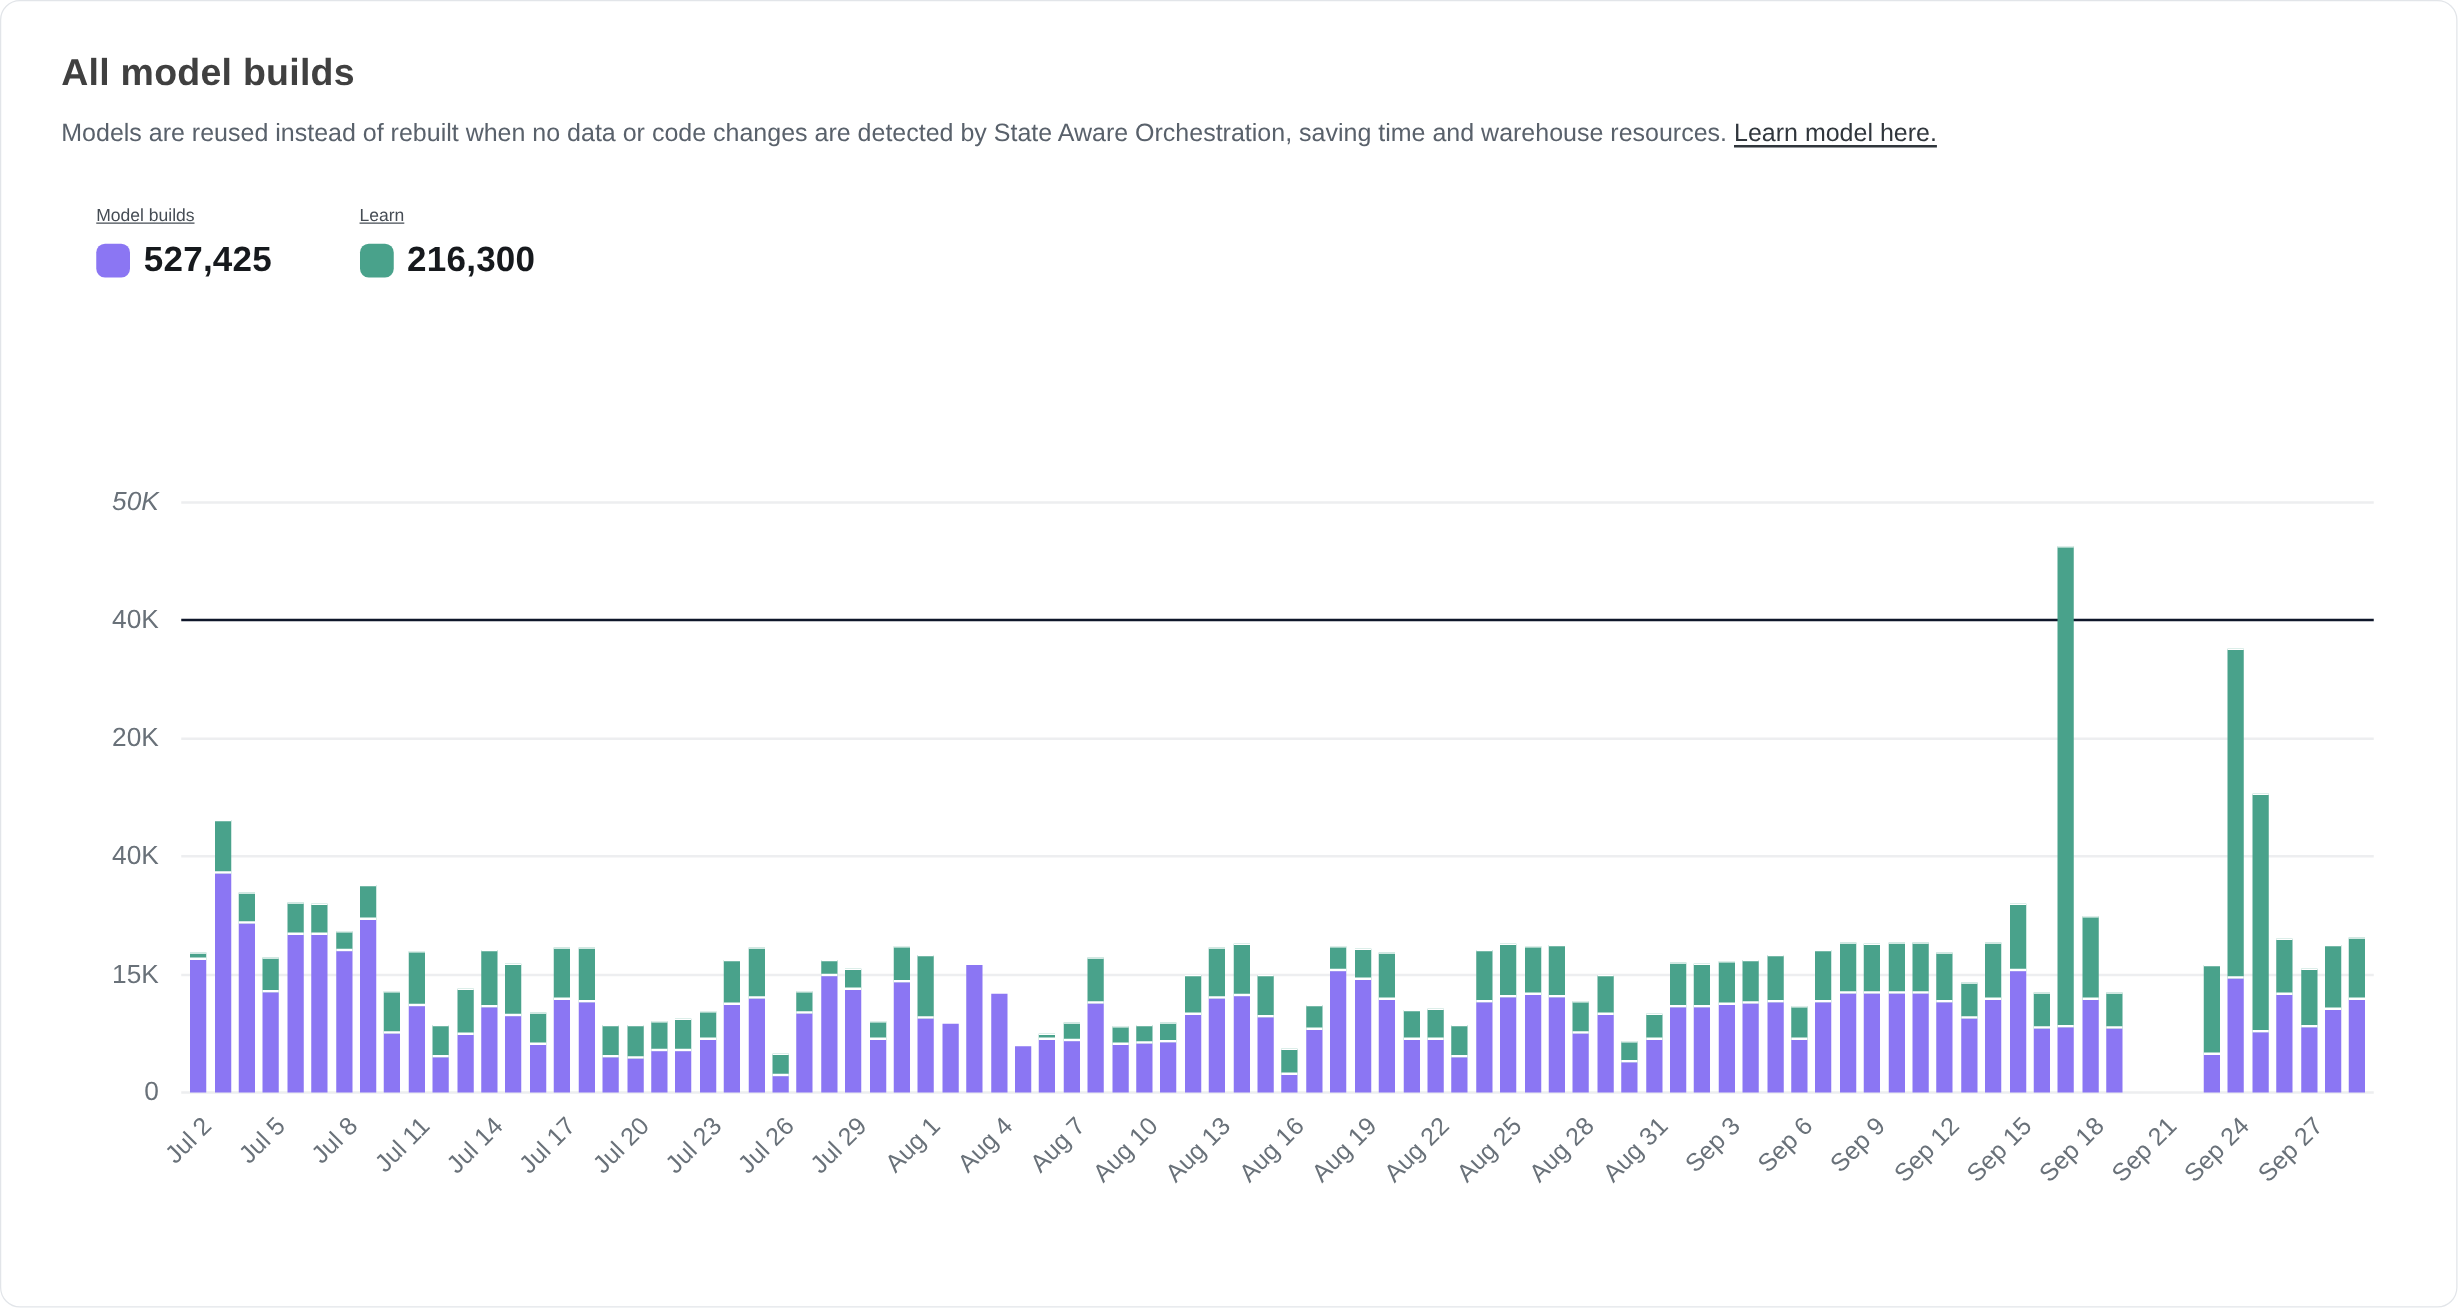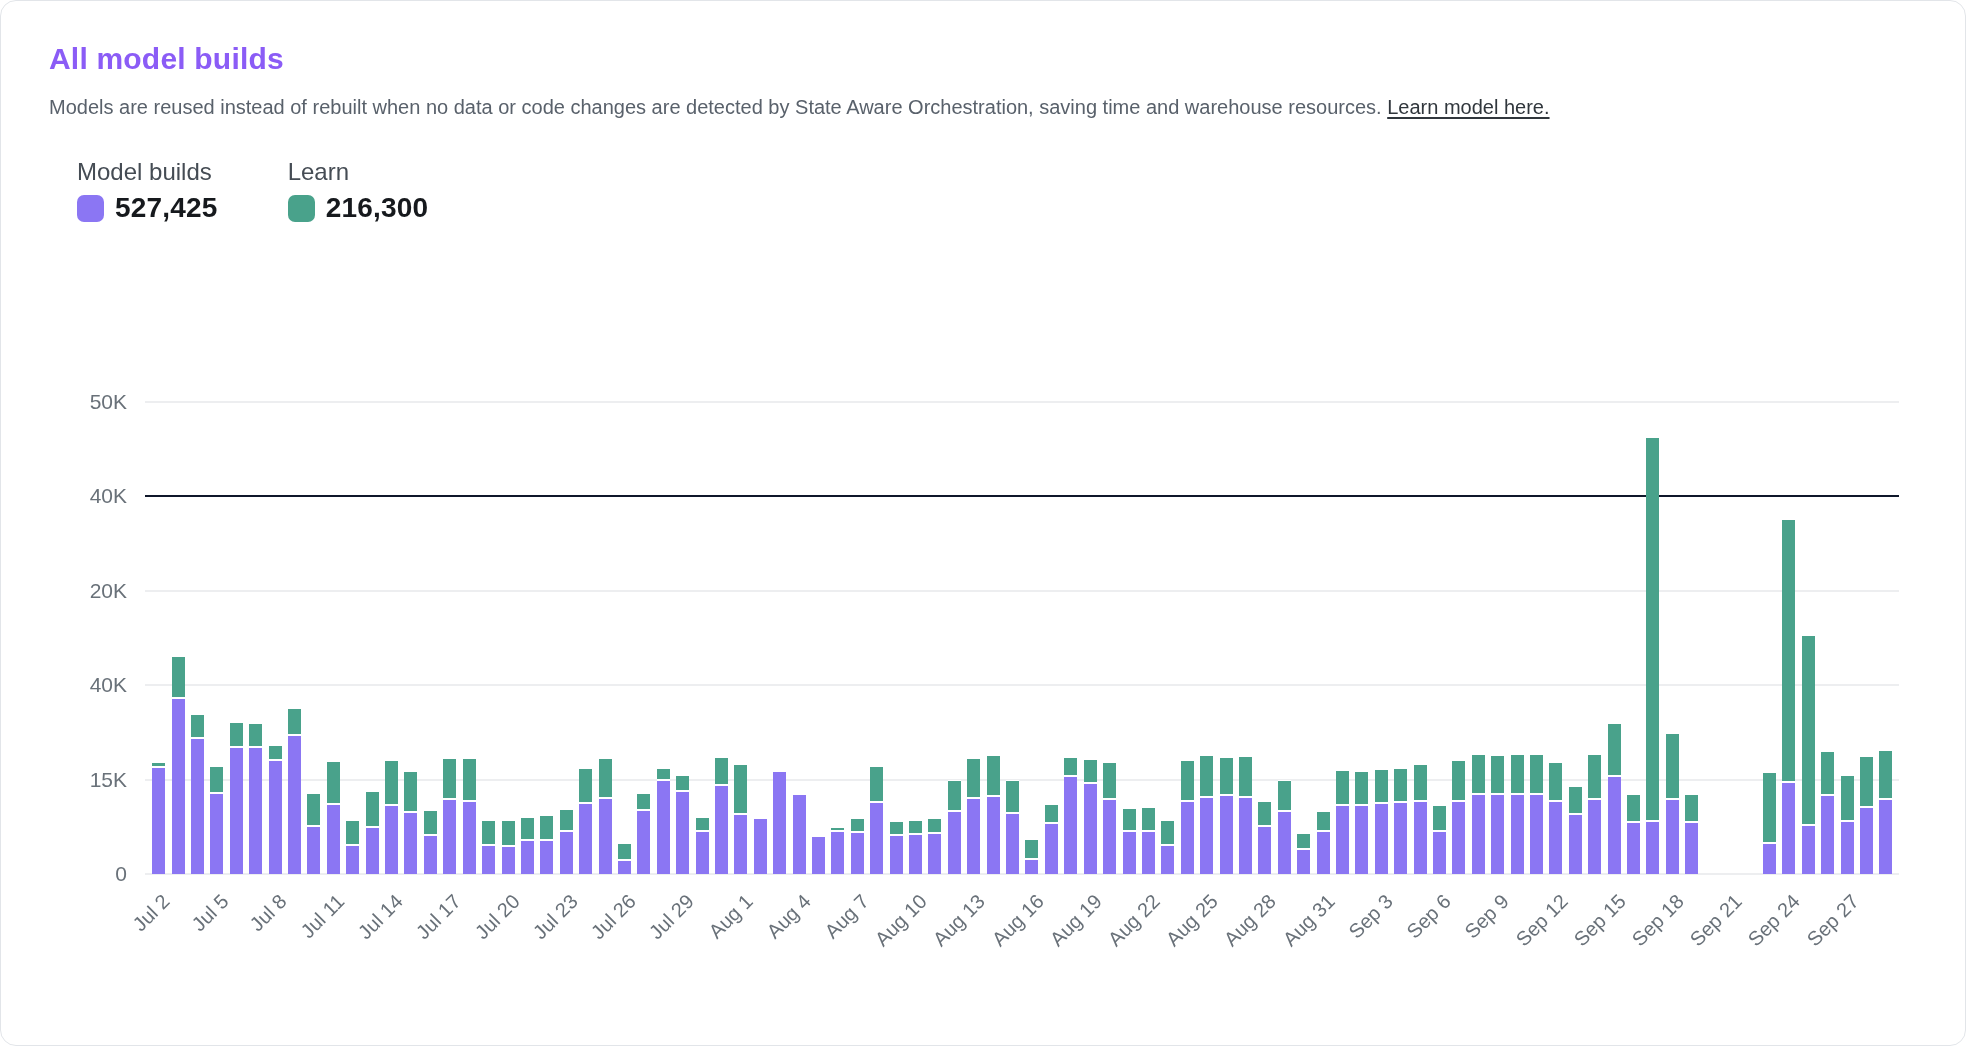--- a/index.html
+++ b/index.html
@@ -1,23 +1,23 @@
 <!DOCTYPE html>
 <html><head>
 <meta charset="utf-8">
 <style>
   html,body{margin:0;padding:0;background:#ffffff;}
   body{width:1966px;height:1046px;position:relative;font-family:"Liberation Sans",sans-serif;overflow:hidden;}
   .card{position:absolute;inset:0;border:1px solid #e2e5e9;border-radius:16px;background:#ffffff;box-sizing:border-box;}
   .content{padding:40px 48px 0 48px;}
-  .page-title{font-size:30px;font-weight:700;color:#8b5cf6;letter-spacing:.2px;line-height:36px;margin:0;}
+  .page-title{font-size:30px;font-weight:700;color:#404040;letter-spacing:.2px;line-height:36px;margin:0;}
   .desc{margin-top:16px;font-size:20px;line-height:28px;color:#59616b;max-width:1845px;}
   .desc .learn-link{color:#30363c;text-decoration:underline;text-underline-offset:3px;cursor:pointer;}
   .legend{display:flex;gap:70px;margin-top:40px;margin-left:28px;}
-  .legend .group .lbl{font-size:24px;color:#454c54;line-height:22px;}
+  .legend .group .lbl{font-size:14px;color:#454c54;line-height:22px;text-decoration:underline;}
   .legend .group .valrow{display:flex;align-items:center;gap:11px;margin-top:9px;}
   .swatch{width:27px;height:27px;border-radius:7px;}
   .legend .val{font-size:28px;font-weight:700;color:#16191d;letter-spacing:.2px;}
   .chart{position:relative;margin:178px 18px 0 96px;height:472px;}
   .gridline{position:absolute;left:0;right:0;height:2px;background:#edeef0;}
   .ylabel{position:absolute;right:calc(100% + 18px);top:50%;transform:translateY(-50%);font-size:21px;color:#697179;white-space:nowrap;}
   .slots{position:absolute;left:4px;right:4px;top:0;bottom:0;display:flex;align-items:flex-end;}
   .slot{flex:1 1 0;position:relative;height:100%;display:flex;align-items:flex-end;justify-content:center;}
   .bar{width:13px;display:flex;flex-direction:column;justify-content:flex-end;}
   .seg-reused{border-bottom:2px solid #ffffff;border-top:1px solid #ffffff;box-sizing:content-box;}
@@ -43,21 +43,21 @@
         <div class="lbl">Learn</div>
         <div class="valrow">
           <div class="swatch" style="background:#49a28b"></div>
           <div class="val">216,300</div>
         </div>
       </div>
     </div>
 
     <div class="chart">
         <div class="gridline" style="bottom: 471px; background: rgb(237, 238, 240);">
-          <div class="ylabel" style="color: rgb(105, 113, 121);">50K</div>
+          <div class="ylabel" style="color: rgb(105, 113, 121); font-style: italic;">50K</div>
         </div>
         <div class="gridline" style="bottom: 376.6px; background: #0f172a;">
           <div class="ylabel" style="color: rgb(105, 113, 121);">40K</div>
         </div>
         <div class="gridline" style="bottom: 282.2px; background: rgb(237, 238, 240);">
           <div class="ylabel" style="color: rgb(105, 113, 121);">20K</div>
         </div>
         <div class="gridline" style="bottom: 187.8px; background: rgb(237, 238, 240);">
           <div class="ylabel" style="color: rgb(105, 113, 121);">40K</div>
         </div>

